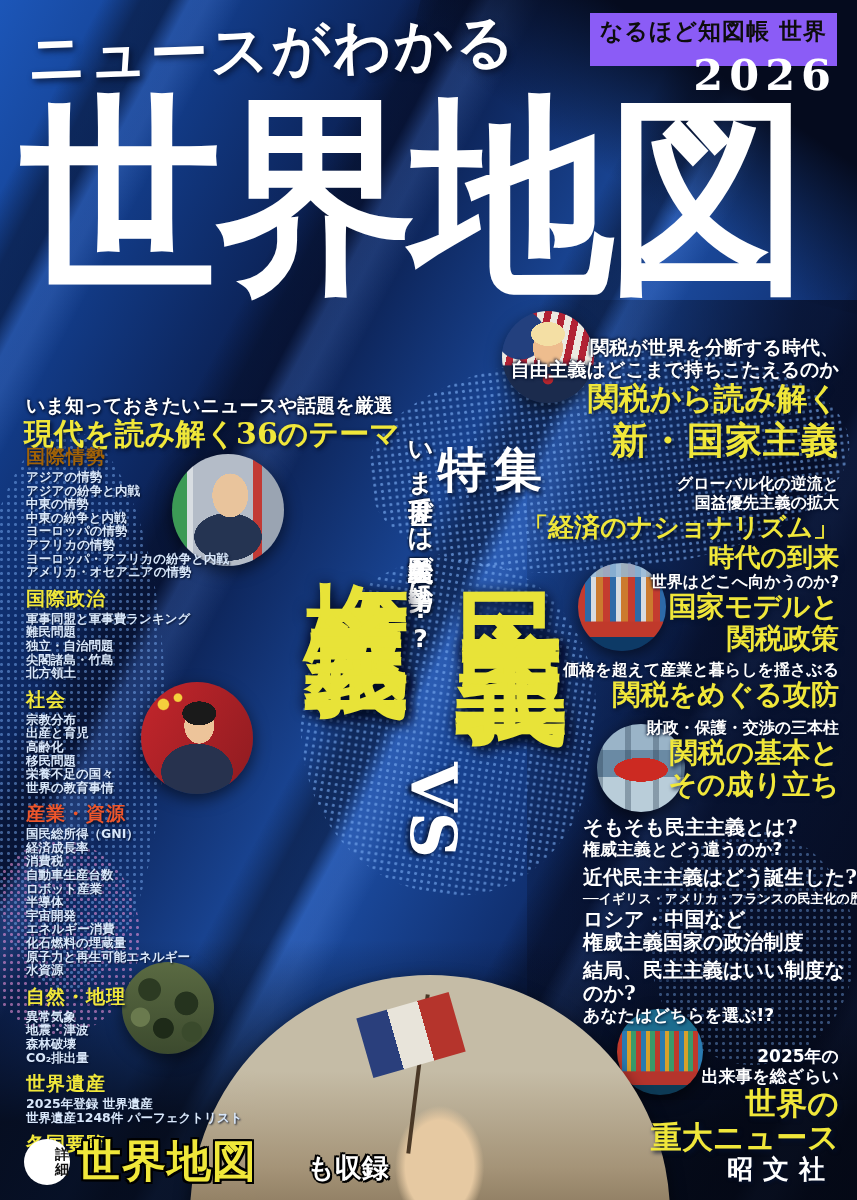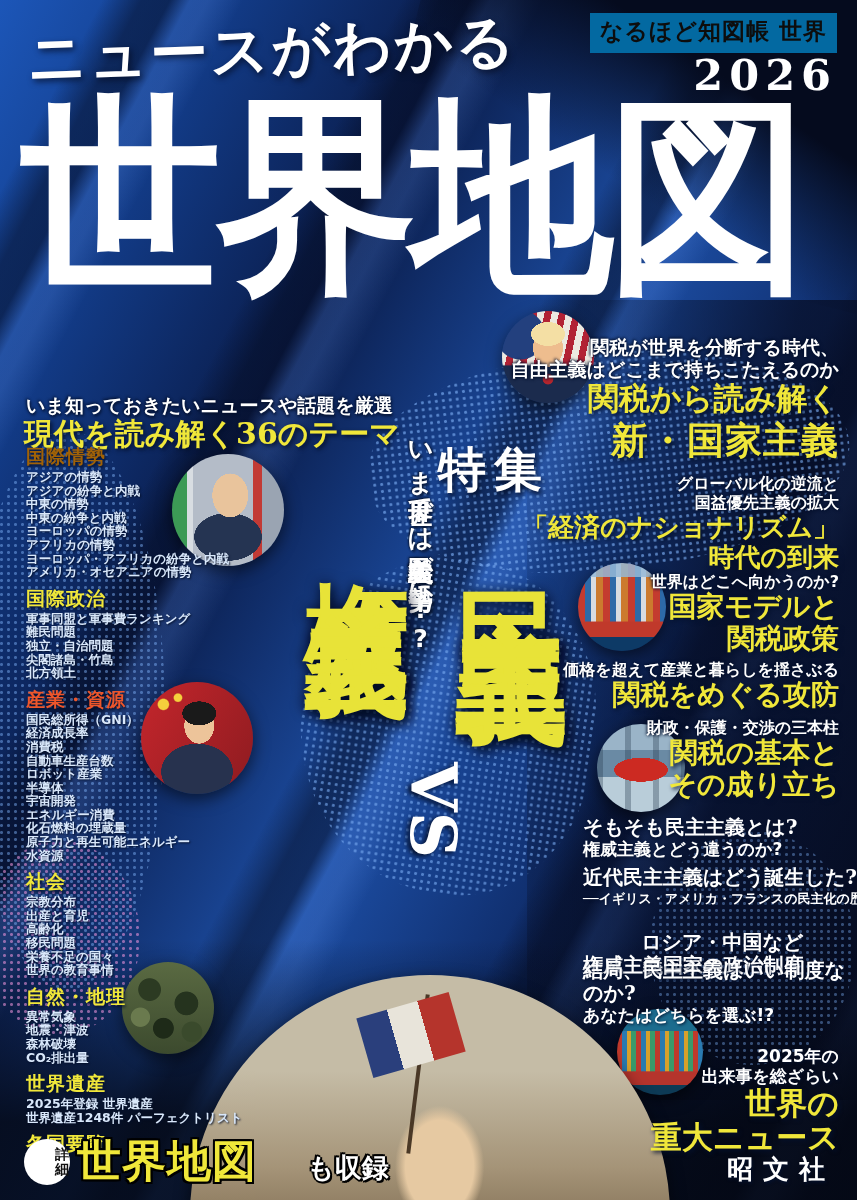--- a/index.html
+++ b/index.html
@@ -71,22 +71,22 @@
     repeating-linear-gradient(90deg,#c0392b 0 5px,#2a7ab0 5px 10px,#d8a02c 10px 14px,#3a9a6a 14px 19px);}
   .ph-liberty{left:190px;top:975px;width:480px;height:480px;background:
     radial-gradient(ellipse 62px 85px at 52% 40%,#e6c9a2 0 55%,rgba(0,0,0,0) 72%),
     radial-gradient(ellipse 90px 50px at 26% 72%,#2e2212 0 70%,rgba(0,0,0,0) 85%),
     radial-gradient(ellipse 90px 55px at 74% 70%,#32261a 0 70%,rgba(0,0,0,0) 85%),
     linear-gradient(180deg,#c5bca6 0 20%,#a59478 40%,#6e5a40 62%,#3a2c1c 80%,#1e140c 100%);}
   .flag-tricolor{position:absolute;left:36%;top:6%;width:96px;height:62px;transform:rotate(-16deg);
     background:linear-gradient(90deg,#2a3f7c 0 33%,#e8e4da 33% 66%,#b5342c 66%);}
   .flag-pole{position:absolute;left:47%;top:4%;width:4px;height:160px;background:#4a3826;transform:rotate(7deg);}
   
-  .series-badge{right:20px;top:13px;z-index:7;background:#0369a1;color:#0d0d0d;
-    font-size:23px;font-weight:900;padding:3px 10px 6px;letter-spacing:1px;}
+  .series-badge{right:20px;top:13px;z-index:7;background:#8b5cf6;color:#0d0d0d;
+    font-size:23px;font-weight:900;padding:3px 10px 19px;letter-spacing:1px;}
   .year{right:20px;top:50px;z-index:7;color:#fff;font-family:"DejaVu Serif","Liberation Serif",serif;
     font-size:43px;font-weight:700;letter-spacing:6px;}
   .tagline{left:26px;top:20px;z-index:6;color:#fff;font-family:"DejaVu Serif","Liberation Serif",serif;
     font-size:58px;font-weight:700;letter-spacing:2px;transform:rotate(-2deg);transform-origin:left top;
     text-shadow:2px 3px 6px rgba(4,10,30,.7);}
   .main-title{left:20px;top:86px;z-index:6;color:#fff;font-weight:900;font-size:210px;line-height:1.06;
     letter-spacing:-6px;white-space:nowrap;transform:scaleX(.96);transform-origin:left top;}
   
   .intro1{left:26px;top:393px;z-index:6;color:#fff;font-size:19px;font-weight:900;
     text-shadow:1px 2px 3px #04102c,-1px -1px 3px #04102c;}
@@ -194,43 +194,43 @@
       </div>
       <div class="toc-section">
         <div class="toc-header" style="color: rgb(240, 231, 58);">国際政治</div>
         <div class="toc-item">軍事同盟と軍事費ランキング</div>
         <div class="toc-item">難民問題</div>
         <div class="toc-item">独立・自治問題</div>
         <div class="toc-item">尖閣諸島・竹島</div>
         <div class="toc-item">北方領土</div>
       </div>
       <div class="toc-section">
+        <div class="toc-header" style="color: rgb(240, 231, 58);">社会</div>
+        <div class="toc-item">宗教分布</div>
+        <div class="toc-item">出産と育児</div>
+        <div class="toc-item">高齢化</div>
+        <div class="toc-item">移民問題</div>
+        <div class="toc-item">栄養不足の国々</div>
+        <div class="toc-item">世界の教育事情</div>
+      </div>
+      <div class="toc-section">
         <div class="toc-header" style="color: rgb(238, 86, 43);">産業・資源</div>
         <div class="toc-item">国民総所得（GNI）</div>
         <div class="toc-item">経済成長率</div>
         <div class="toc-item">消費税</div>
         <div class="toc-item">自動車生産台数</div>
         <div class="toc-item">ロボット産業</div>
         <div class="toc-item">半導体</div>
         <div class="toc-item">宇宙開発</div>
         <div class="toc-item">エネルギー消費</div>
         <div class="toc-item">化石燃料の埋蔵量</div>
         <div class="toc-item">原子力と再生可能エネルギー</div>
         <div class="toc-item">水資源</div>
       </div>
       <div class="toc-section">
-        <div class="toc-header" style="color: rgb(240, 231, 58);">社会</div>
-        <div class="toc-item">宗教分布</div>
-        <div class="toc-item">出産と育児</div>
-        <div class="toc-item">高齢化</div>
-        <div class="toc-item">移民問題</div>
-        <div class="toc-item">栄養不足の国々</div>
-        <div class="toc-item">世界の教育事情</div>
-      </div>
-      <div class="toc-section">
         <div class="toc-header" style="color: rgb(240, 231, 58);">自然・地理</div>
         <div class="toc-item">異常気象</div>
         <div class="toc-item">地震・津波</div>
         <div class="toc-item">森林破壊</div>
         <div class="toc-item">CO₂排出量</div>
       </div>
       <div class="toc-section">
         <div class="toc-header" style="color: rgb(240, 231, 58);">世界遺産</div>
         <div class="toc-item">2025年登録 世界遺産</div>
         <div class="toc-item">世界遺産1248件 パーフェクトリスト</div>
@@ -276,21 +276,21 @@
     </div>
   <div id="qa">
       <div class="qa-item" style="top: 816px;">
         <div class="qa-main">そもそも民主主義とは?</div>
         <div class="qa-sub">権威主義とどう違うのか?</div>
       </div>
       <div class="qa-item" style="top: 866px;">
         <div class="qa-main">近代民主主義はどう誕生した?</div>
         <div class="qa-sub qa-sub-sm">──イギリス・アメリカ・フランスの民主化の歴史</div>
       </div>
-      <div class="qa-item" style="top: 931px; text-align: right;">
+      <div class="qa-item" style="top: 908px;">
         <div class="qa-main">ロシア・中国など</div>
         <div class="qa-main">権威主義国家の政治制度</div>
       </div>
       <div class="qa-item" style="top: 959px;">
         <div class="qa-main">結局、民主主義はいい制度なのか?</div>
         <div class="qa-sub">あなたはどちらを選ぶ!?</div>
       </div>
     </div>
 
   <div class="recap">

